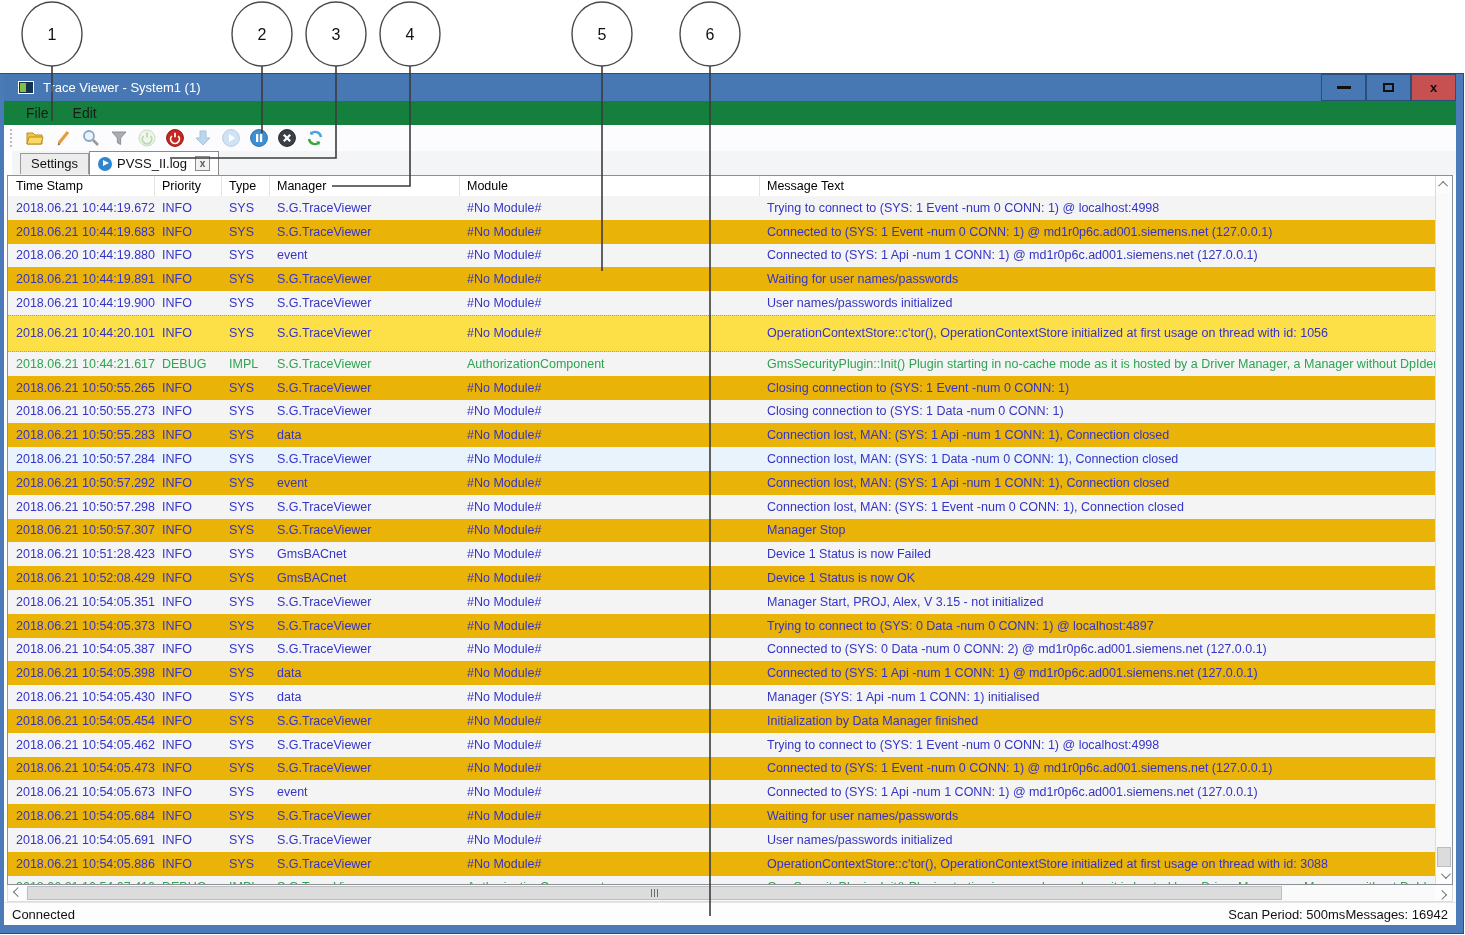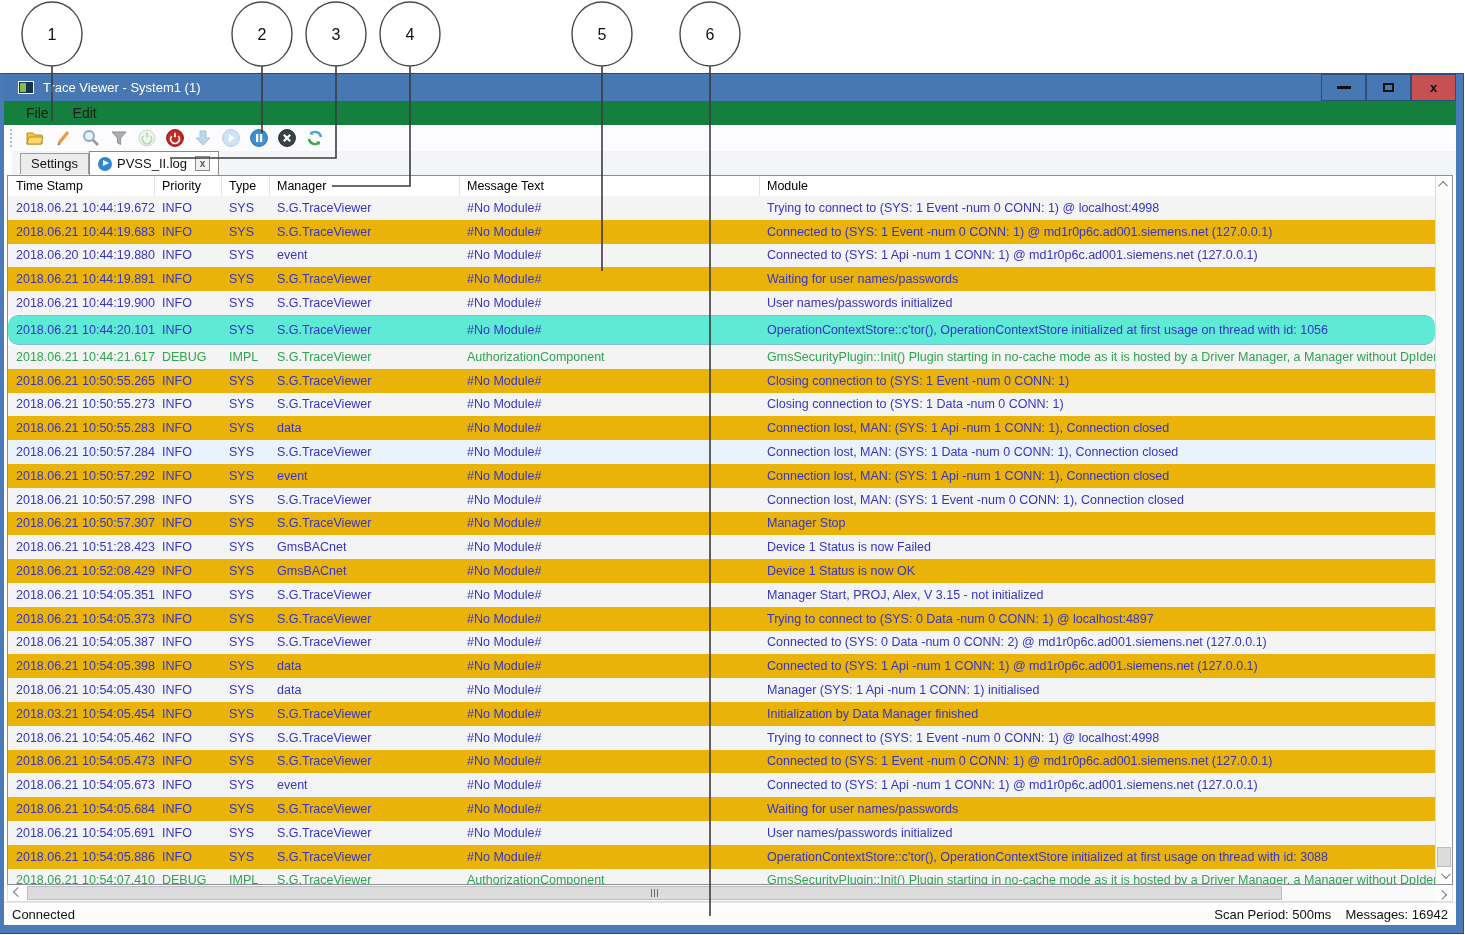--- a/index.html
+++ b/index.html
@@ -54,21 +54,21 @@
   .grid-header{ height:20px; flex:0 0 auto; background:#fff; color:#000; font-size:12.5px; }
   .grid-header .cell{ border-right:1px solid #e3e3e3; height:100%; display:flex; align-items:center; }
   .grid-header .cell:last-child{ border-right:none; }
   .cell{ padding-left:7px; white-space:nowrap; overflow:hidden; font-size:12.5px; }
   .cell.c0{ padding-left:8px; }
   .rows{ flex:1 1 auto; overflow:hidden; }
   .log-row{ height:23.8px; color:#3434c8; }
   .log-row.odd{ background:#f4f4f4; }
   .log-row.even{ background:#eab308; }
   .log-row.debug{ color:#2ea44f; }
-  .log-row.selected{ background:#5eead4; border-top:1px dotted #7da6cf; border-bottom:1px dotted #7da6cf; height:30px;border-radius:10px; }
+  .log-row.selected{ background:#fde047; border-top:1px dotted #7da6cf; border-bottom:1px dotted #7da6cf; height:37px; }
   .log-row.hover{ background:#e9f3fc; }
 
   
   .vscroll{ flex:0 0 17px; border-left:1px solid #dcdcdc; background:#f5f5f5; display:flex; flex-direction:column; }
   .scroll-btn{ flex:0 0 17px; background:#fdfdfd; display:flex; align-items:center; justify-content:center; cursor:default; }
   .vtrack{ flex:1 1 auto; position:relative; background:#fafafa; }
   .vthumb{ position:absolute; left:1px; right:1px; bottom:0; height:20px; background:#dcdcdc; border:1px solid #bdbdbd; }
   .chev{ width:7px; height:7px; border-left:1.5px solid #6d6d6d; border-top:1.5px solid #6d6d6d; }
   .chev.up{ transform:rotate(45deg) translateY(2px); }
   .chev.down{ transform:rotate(225deg) translateY(2px); }
@@ -77,21 +77,21 @@
 
   
   .hscroll{ flex:0 0 17px; margin:0 3px; border:1px solid #dcdcdc; border-top:none; background:#f5f5f5; display:flex; align-items:stretch; }
   .htrack{ flex:1 1 auto; position:relative; background:#fafafa; }
   .hthumb{ position:absolute; top:1px; bottom:1px; left:2px; width:1255px; background:#dcdcdc; border:1px solid #bdbdbd;
            display:flex; align-items:center; justify-content:center; gap:2px; }
   .hthumb i{ display:block; width:1px; height:8px; background:#6d6d6d; }
 
   
   .statusbar{ flex:0 0 23px; display:flex; align-items:center; font-size:13px; color:#111; padding:0 8px; background:#fdfdfd; border-top:1px solid #e6e6e6; }
-  .statusbar .right{ margin-left:auto; display:flex; gap:14px; }
+  .statusbar .right{ margin-left:auto; display:flex; gap:0; }
 
   
   #callout-svg{ position:absolute; left:0; top:0; width:1465px; height:935px; z-index:50; pointer-events:none; }
 </style>
 </head>
 <body>
 
 <div id="stage">
 
   <div class="app-window">
@@ -235,22 +235,22 @@
       </div>
     </div>
 
     <div class="table-wrap">
       <div class="grid-area">
         <div class="grid-row grid-header">
           <div class="cell c0">Time Stamp</div>
           <div class="cell">Priority</div>
           <div class="cell">Type</div>
           <div class="cell">Manager</div>
+          <div class="cell">Module</div>
           <div class="cell">Message Text</div>
-          <div class="cell">Module</div>
         </div>
         <div class="rows" id="rows">
             <div class="grid-row log-row odd">
               <div class="cell c0">2018.06.21 10:44:19.672</div>
               <div class="cell">INFO</div>
               <div class="cell">SYS</div>
               <div class="cell">S.G.TraceViewer</div>
               <div class="cell">#No Module#</div>
               <div class="cell">Trying to connect to (SYS: 1 Event -num 0 CONN: 1) @ localhost:4998</div>
             </div>
@@ -408,21 +408,21 @@
             </div>
             <div class="grid-row log-row odd">
               <div class="cell c0">2018.06.21 10:54:05.430</div>
               <div class="cell">INFO</div>
               <div class="cell">SYS</div>
               <div class="cell">data</div>
               <div class="cell">#No Module#</div>
               <div class="cell">Manager (SYS: 1 Api -num 1 CONN: 1) initialised</div>
             </div>
             <div class="grid-row log-row even">
-              <div class="cell c0">2018.03.21 10:54:05.454</div>
+              <div class="cell c0">2018.06.21 10:54:05.454</div>
               <div class="cell">INFO</div>
               <div class="cell">SYS</div>
               <div class="cell">S.G.TraceViewer</div>
               <div class="cell">#No Module#</div>
               <div class="cell">Initialization by Data Manager finished</div>
             </div>
             <div class="grid-row log-row odd">
               <div class="cell c0">2018.06.21 10:54:05.462</div>
               <div class="cell">INFO</div>
               <div class="cell">SYS</div>

